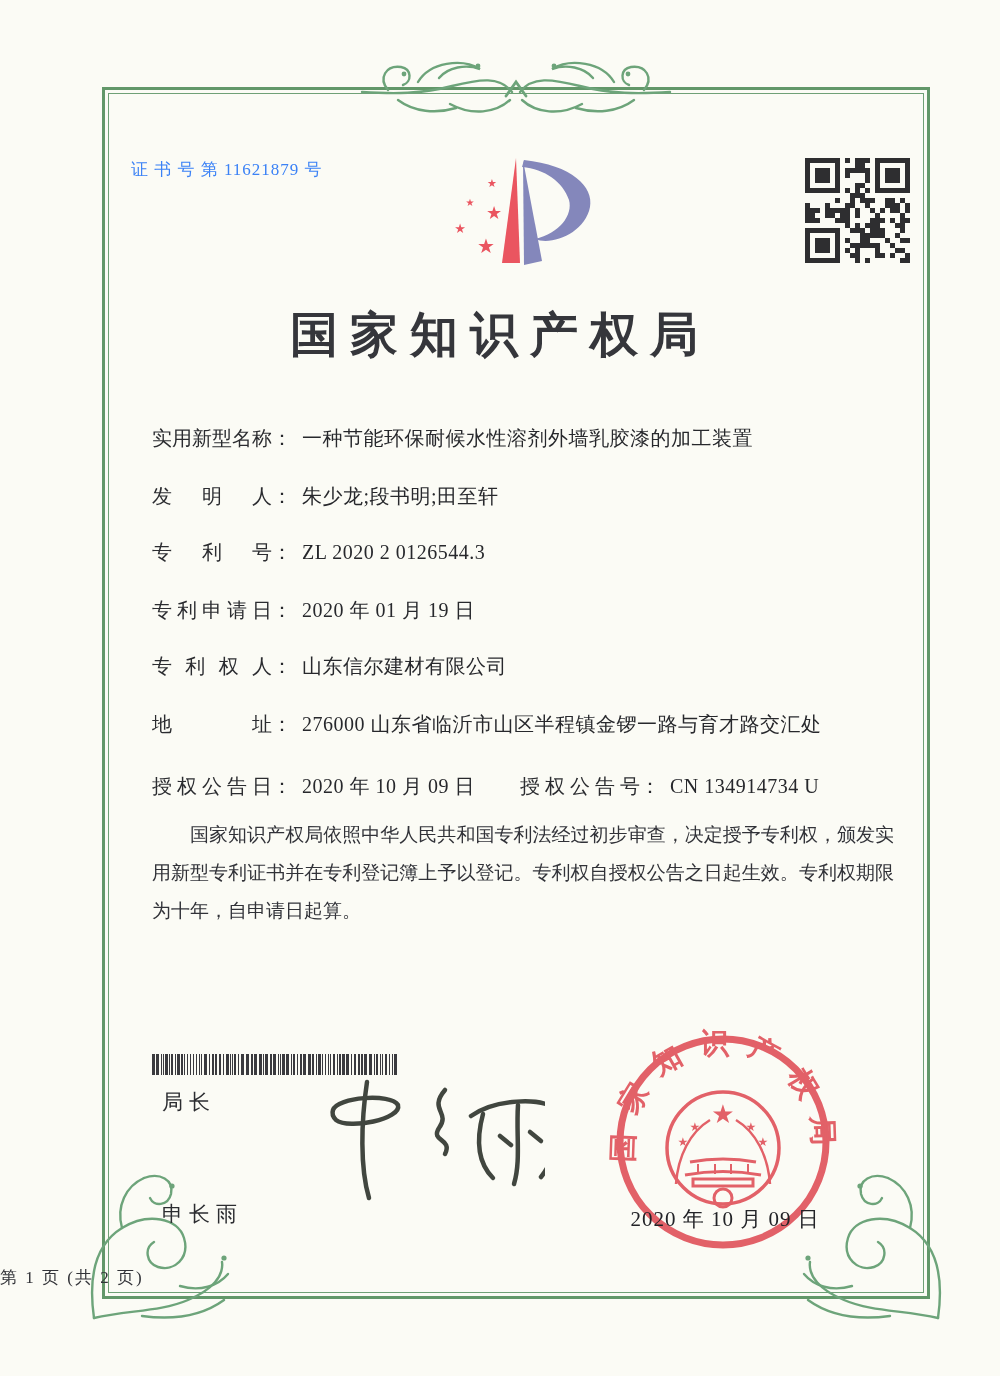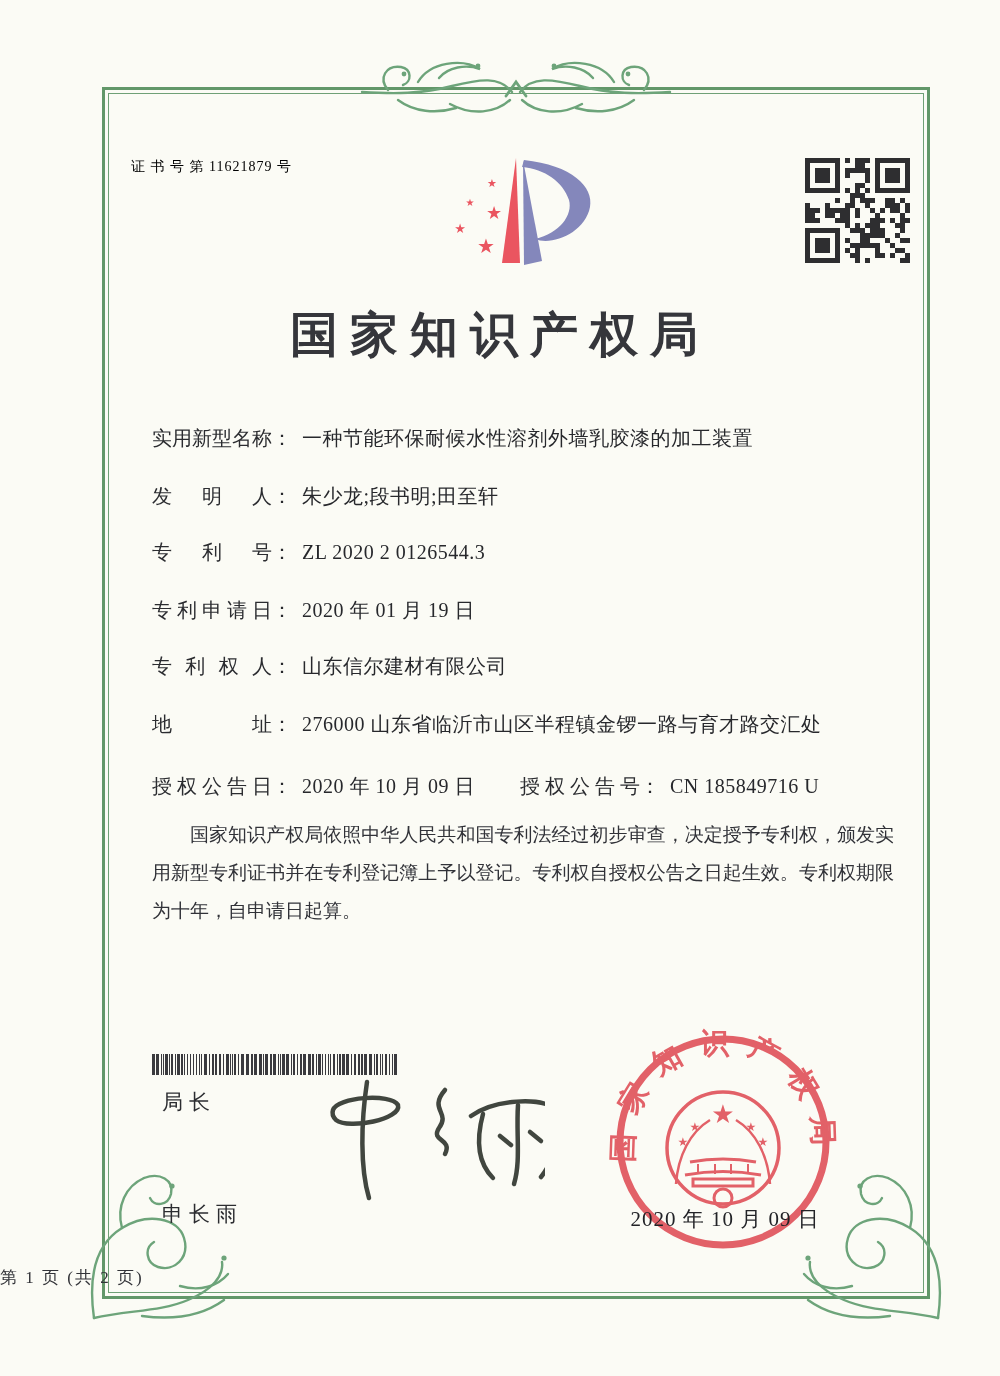--- a/index.html
+++ b/index.html
@@ -12,22 +12,22 @@
   .page{position:absolute;inset:0;}
   
   .frame{
     position:absolute;left:102px;top:87px;width:828px;height:1212px;
     border:3px solid #629769;box-sizing:border-box;
   }
   .frame-inner{position:absolute;inset:3px;border:1px solid #6fa076;}
   .orn{position:absolute;pointer-events:none;}
   
   .cert-no{
-    position:absolute;left:131px;top:158px;font-size:14px;letter-spacing:1px;
-    color:#000000;
+    position:absolute;left:131px;top:158px;font-size:17px;letter-spacing:1px;
+    color:#3b82f6;
     text-align:center;
   }
   .logo{position:absolute;left:440px;top:145px;}
   .qr{position:absolute;left:805px;top:158px;width:105px;height:105px;}
   .title{
     position:absolute;left:0;top:303px;width:100%;text-align:center;
     font-size:48px;font-weight:600;letter-spacing:12px;color:#35363b;
   }
   
   .fields{position:absolute;left:152px;top:0;width:740px;}
@@ -375,21 +375,21 @@
       <span class="flabel">专利权人</span><span class="fcolon">：</span><span class="fvalue">山东信尔建材有限公司</span>
     </div>
 
     <div class="frow" style="top:710px">
       <span class="flabel">地址</span><span class="fcolon">：</span><span class="fvalue addr-val">276000 山东省临沂市山区半程镇金锣一路与育才路交汇处</span>
     </div>
 
     <div class="frow" style="top:772px">
       <span class="flabel">授权公告日</span><span class="fcolon">：</span><span class="fvalue">2020 年 10 月 09 日</span>
       <span class="pair2">
-        <span class="flabel">授权公告号</span><span class="fcolon">：</span><span class="fvalue">CN 185849716 U</span>
+        <span class="flabel">授权公告号</span><span class="fcolon">：</span><span class="fvalue">CN 134914734 U</span>
       </span>
     </div>
   </div>
 
   <div class="body-text">
     <p>国家知识产权局依照中华人民共和国专利法经过初步审查，决定授予专利权，颁发实用新型专利证书并在专利登记簿上予以登记。专利权自授权公告之日起生效。专利权期限为十年，自申请日起算。</p>
   </div>
 
   <svg class="barcode" id="barcode-svg" viewBox="0 0 250 21" preserveAspectRatio="none">
       <rect x="0" y="0" width="3" height="21" fill="#3a3a3e"></rect>

